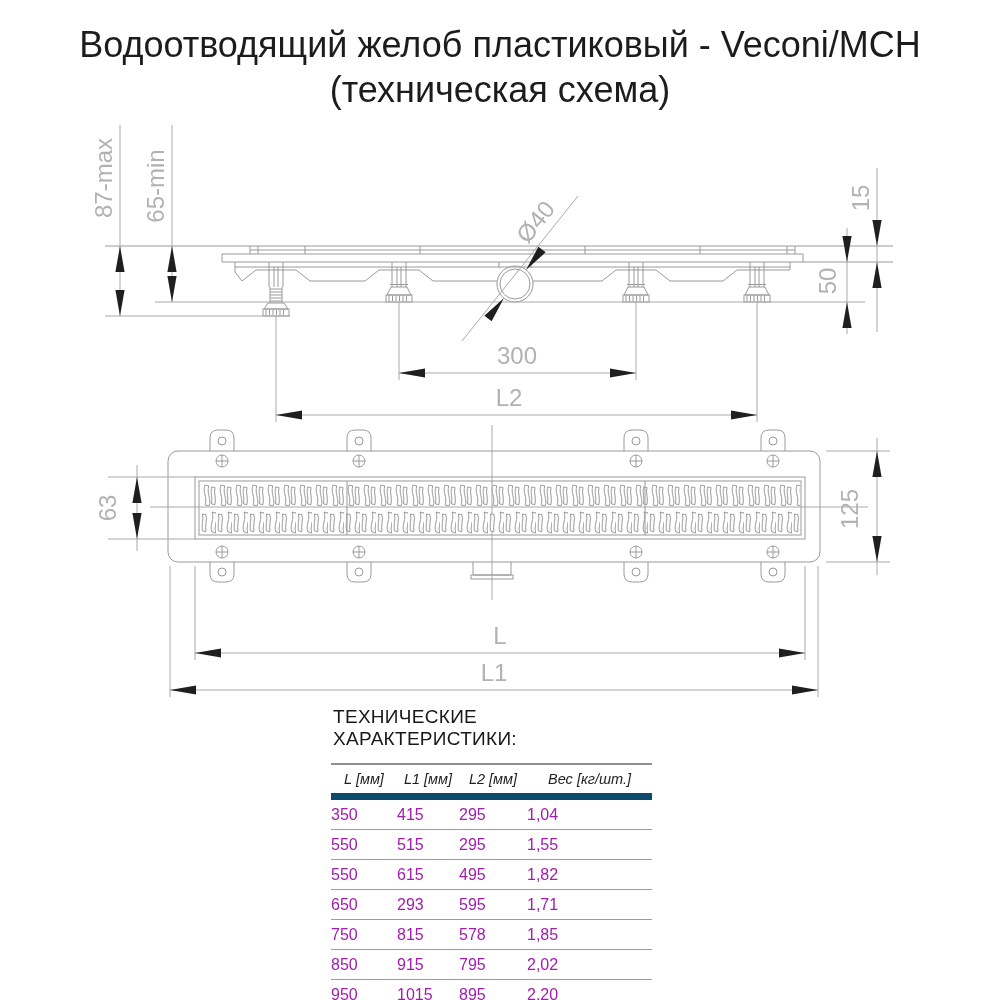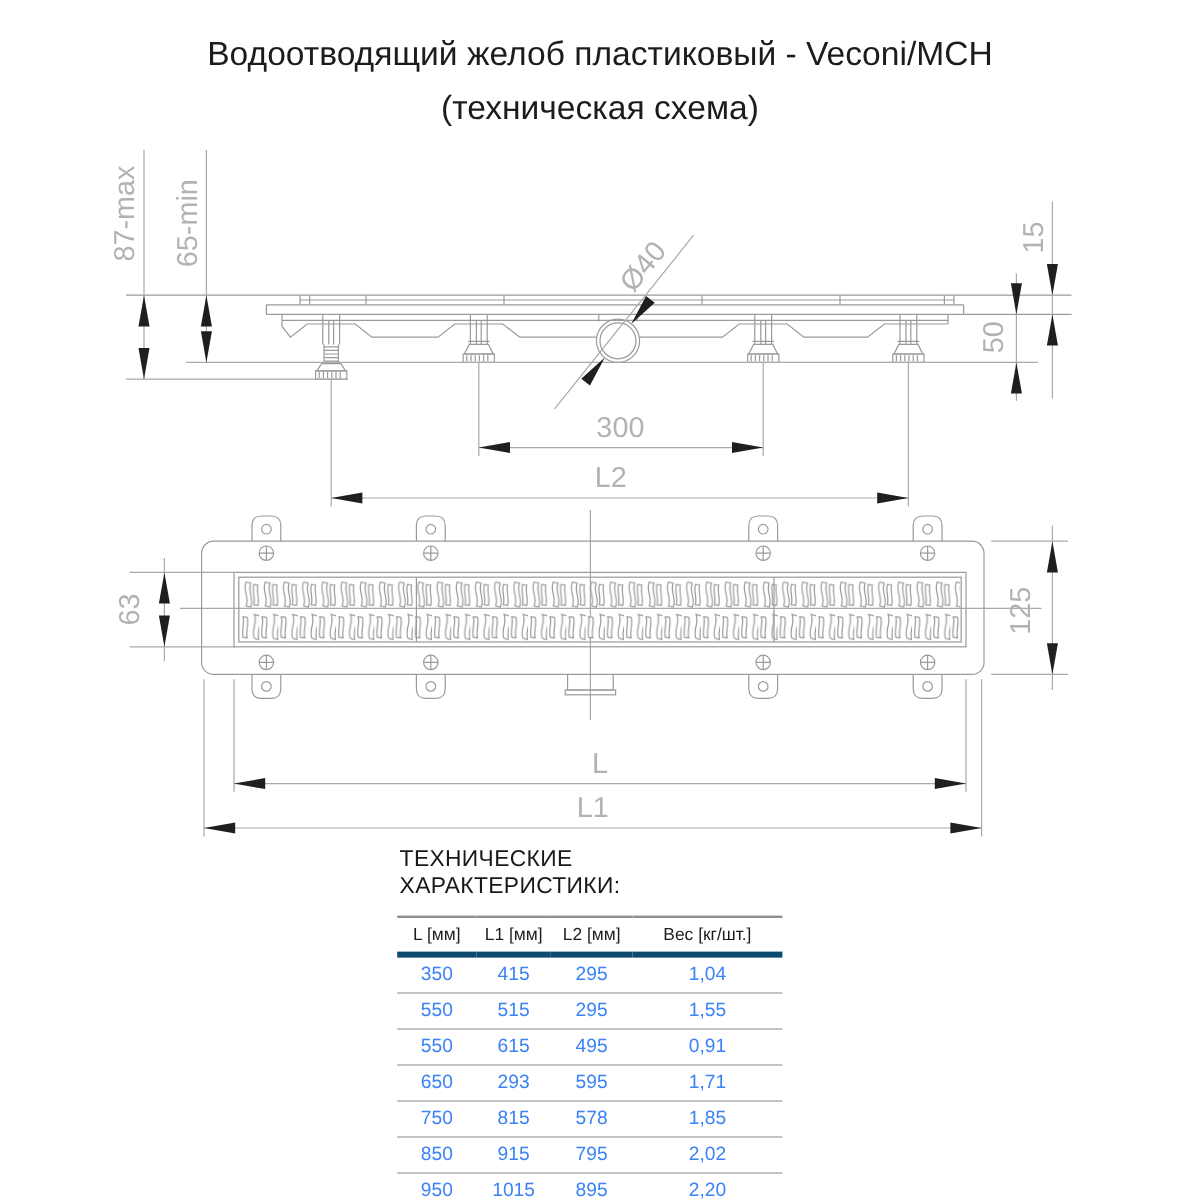--- a/index.html
+++ b/index.html
@@ -2,39 +2,39 @@
 <html><head>
 <meta charset="utf-8">
 <style>
   html,body{margin:0;padding:0;}
   body{
     width:1000px;height:1000px;position:relative;background:#ffffff;
     font-family:"Liberation Sans",sans-serif;overflow:hidden;
   }
   .title-block{
     position:absolute;top:22px;left:0;width:1000px;text-align:center;
-    color:#1c1c1c;font-size:28px;line-height:45px;font-weight:400;letter-spacing:0;
+    color:#1c1c1c;font-size:36px;line-height:45px;font-weight:400;letter-spacing:0;
   }
   svg.drawing{position:absolute;left:0;top:0;width:1000px;height:1000px;}
   .ln{stroke:#9a9a9a;stroke-width:1;fill:none;}
   .lnf{stroke:#9a9a9a;stroke-width:1;fill:#ffffff;}
   .dim{stroke:#a9a9a9;stroke-width:1;fill:none;}
   .arrow{fill:#1f1f1f;stroke:none;}
   .dtext{fill:#b2b2b2;font-size:24px;font-family:"Liberation Sans",sans-serif;}
   .spec{position:absolute;left:331px;top:706px;width:321px;}
   .spec-heading{
     font-size:19px;font-weight:400;color:#181818;margin:0 0 13px 2px;letter-spacing:0.3px;
   }
   table.spec-table{width:321px;border-collapse:collapse;table-layout:fixed;}
   table.spec-table col.c1{width:66px;} table.spec-table col.c2{width:62px;}
   table.spec-table col.c3{width:68px;} table.spec-table col.c4{width:125px;}
-  table.spec-table thead tr{border-top:2px solid #8f8f8f;border-bottom:5px solid #0c4a6e;}
+  table.spec-table thead tr{border-top:2px solid #8f8f8f;border-bottom:7px solid #0c4a6e;font-style:italic;}
   table.spec-table tbody tr{border-bottom:1px solid #9c9c9c;}
   table.spec-table th{font-size:14.5px;font-weight:400;color:#1d1d1d;height:28px;text-align:center;padding:0;}
-  table.spec-table td{font-size:16px;font-weight:400;color:#3b82f6;height:29px;text-align:center;padding:0;}
+  table.spec-table td{font-size:16px;font-weight:400;color:#a21caf;height:29px;padding:0;}
 </style>
 </head>
 <body>
 
 <div class="title-block">
   <div>Водоотводящий желоб пластиковый - Veconi/MCH</div>
   <div>(техническая схема)</div>
 </div>
 
 <svg class="drawing" viewBox="0 0 1000 1000">
@@ -214,21 +214,21 @@
       <tr>
         <td>550</td>
         <td>515</td>
         <td>295</td>
         <td>1,55</td>
       </tr>
       <tr>
         <td>550</td>
         <td>615</td>
         <td>495</td>
-        <td>0,91</td>
+        <td>1,82</td>
       </tr>
       <tr>
         <td>650</td>
         <td>293</td>
         <td>595</td>
         <td>1,71</td>
       </tr>
       <tr>
         <td>750</td>
         <td>815</td>

